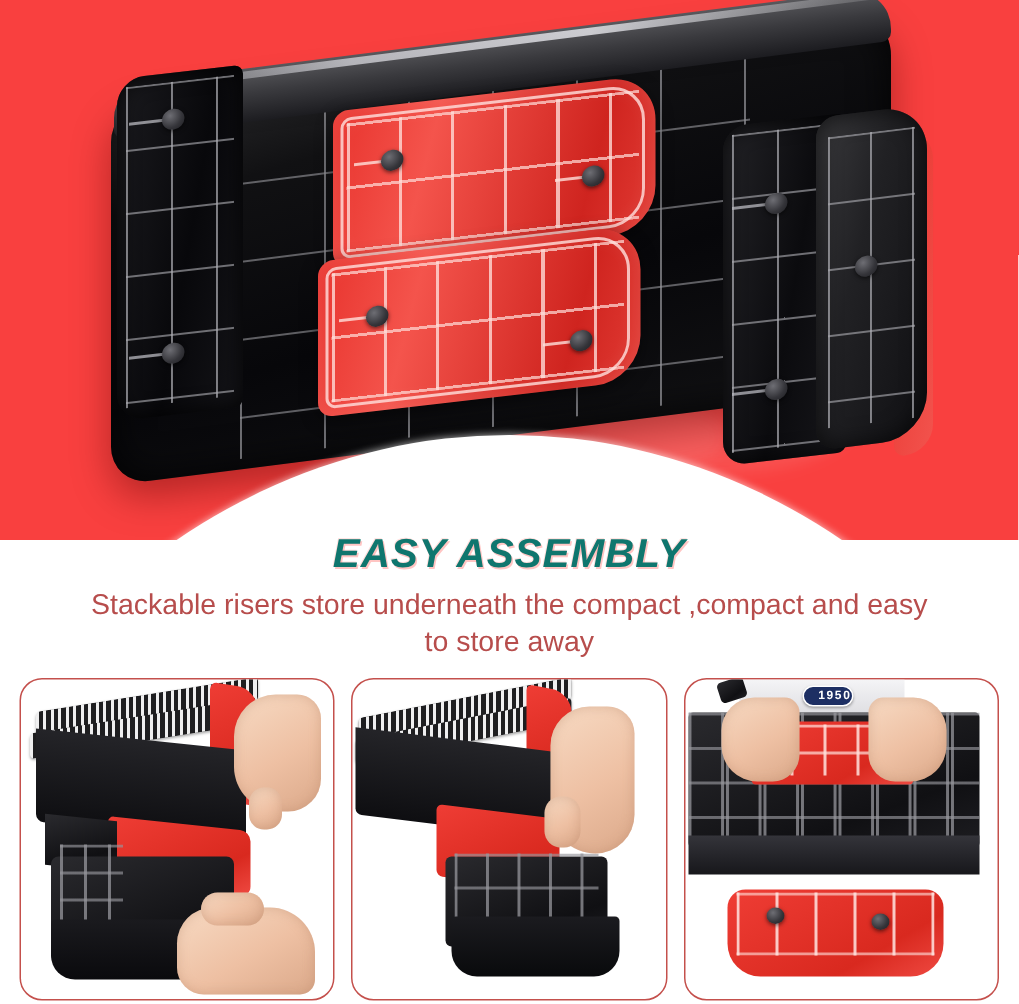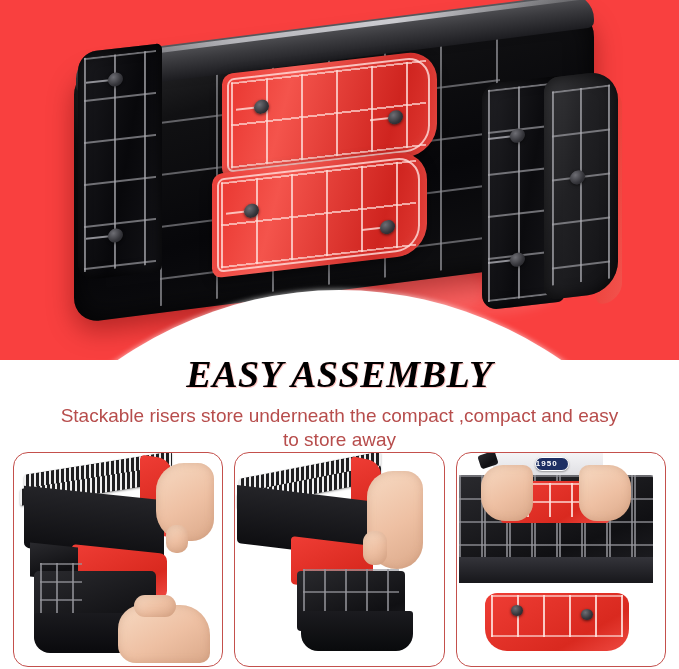--- a/index.html
+++ b/index.html
@@ -166,28 +166,27 @@
   }
 
   
   #caption {
     position: absolute;
     left: 0; top: 355px;
     width: 679px;
     text-align: center;
   }
   #headline {
-    font-size: 38px;
+    font-size: 27px;
     font-weight: bold;
     font-style: italic;
     letter-spacing: .6px;
-    color: #000000;
+    color: #0f766e;
     text-shadow: 1px 1px 0 rgba(255,150,145,.55), -0.5px -0.5px 0 rgba(255,190,186,.5);
     line-height: 1.05;
-    font-family: Liberation Serif, serif;
   }
   #subhead {
     margin-top: 9px;
     font-size: 19px;
     line-height: 1.28;
     color: #b74d4c;
     padding: 0 54px;
   }
 
   
@@ -245,21 +244,21 @@
   }
   .badge1950 {
     position: absolute;
     background: #1d2f63;
     border: 1.4px solid #ffffff;
     border-radius: 7px;
     color: #ffffff;
     font-size: 8px;
     font-weight: bold;
     letter-spacing: 1.1px;
-    text-align: left;
+    text-align: right;
     line-height: 12px;
     box-shadow: 0 1px 2px rgba(0,0,0,.35);
   }
 </style>
 </head>
 <body>
 
 <div id="hero">
 
   <div id="hero-product">

